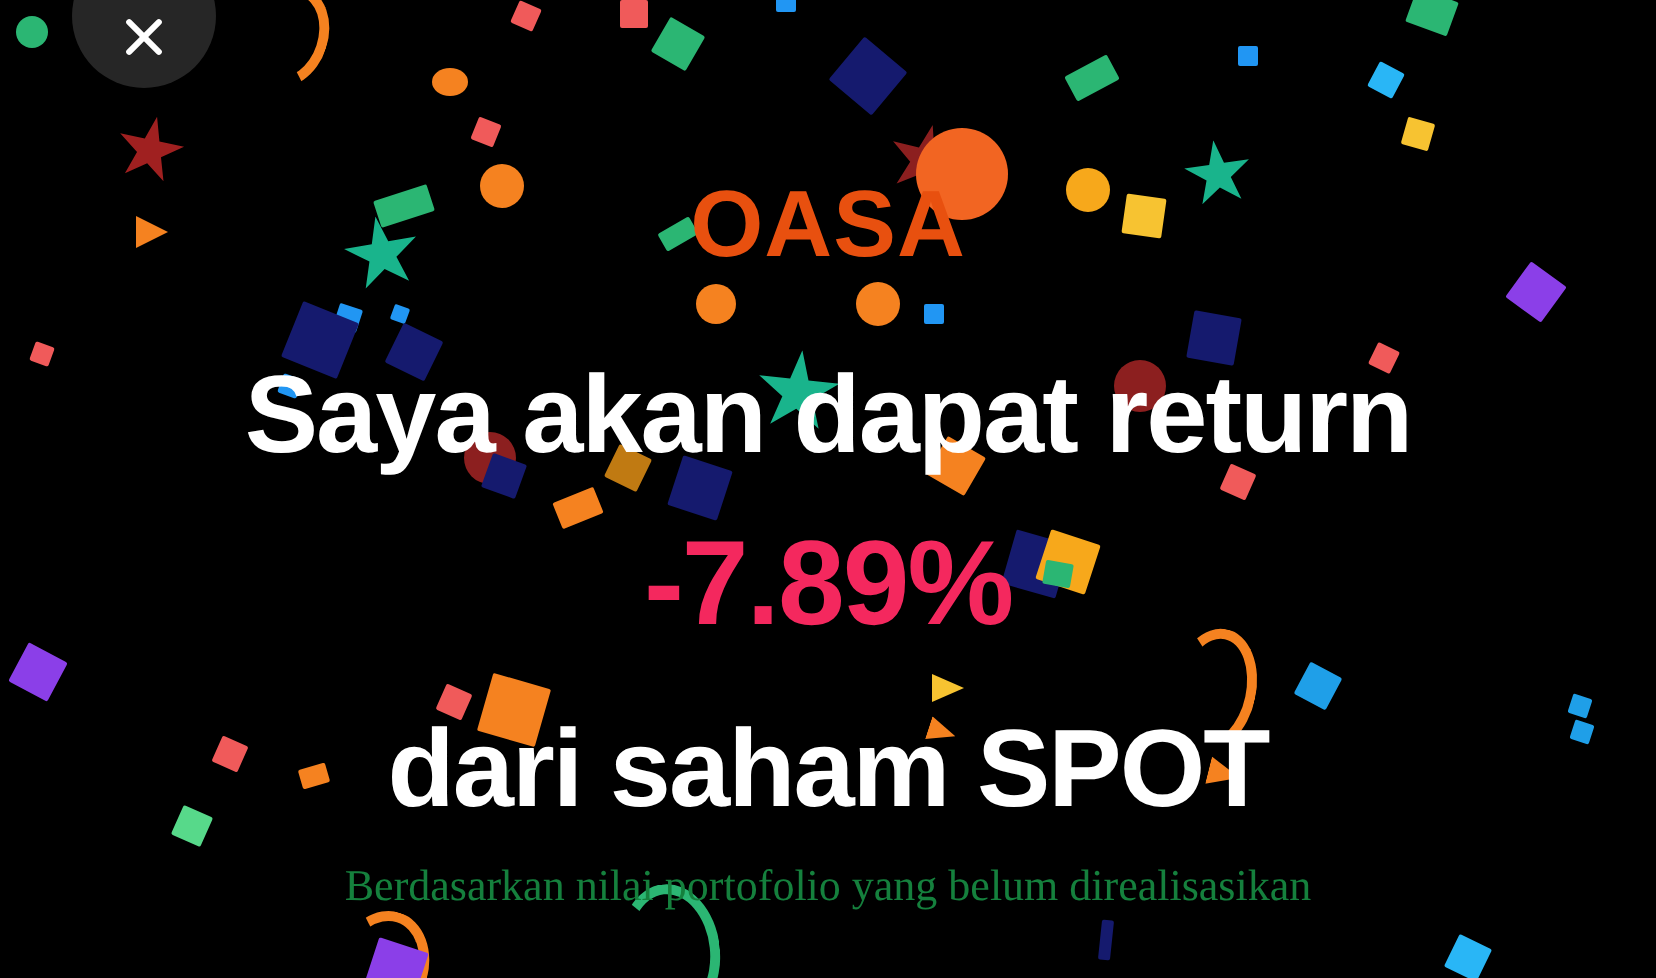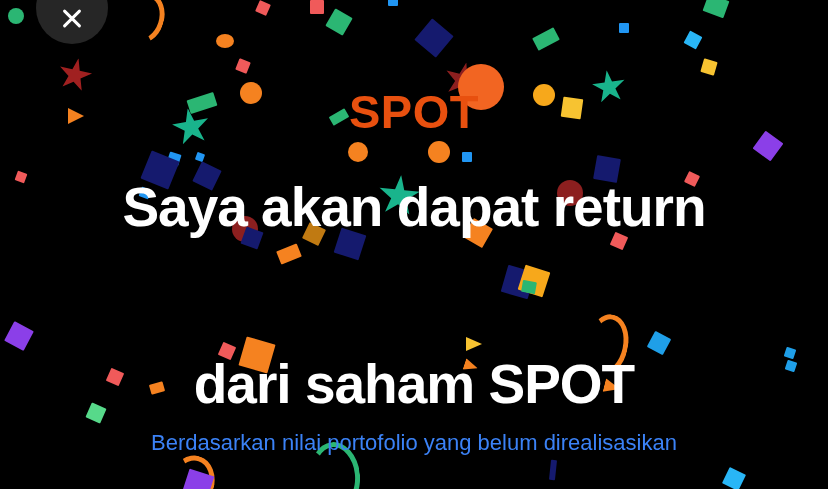--- a/index.html
+++ b/index.html
@@ -134,22 +134,23 @@
     line-height: 1;
   }
   #caption-text {
     position: absolute;
     top: 430px;
     left: 0;
     right: 0;
     text-align: center;
     font-size: 22px;
     font-weight: normal;
-    color: #3b82f6;
+    color: #15803d;
     line-height: 1.2;
+    font-family: Liberation Serif, serif;
   }
 </style>
 </head>
 <body>
 
 <div id="screen">
 
   <div id="confetti-layer">
       <div class="confetti c-circle" style="left: 8px; top: 8px; width: 16px; height: 16px; transform: rotate(0deg); background: rgb(43, 182, 115);"></div>
       <div class="confetti c-ribbon" style="left: 124px; top: -8px; width: 30px; height: 42px; transform: rotate(18deg); border-width: 5px; border-right-color: rgb(245, 130, 32); border-top-color: rgb(245, 130, 32); border-radius: 50%; background: transparent;"></div>
@@ -218,23 +219,24 @@
       <div class="confetti c-rect" style="left: 550px; top: 460px; width: 6px; height: 20px; transform: rotate(6deg); background: rgb(21, 26, 110);"></div>
       <div class="confetti c-rect" style="left: 16px; top: 172px; width: 10px; height: 10px; transform: rotate(20deg); background: rgb(240, 90, 90);"></div>
       <div class="confetti c-rect" style="left: 702px; top: 60px; width: 14px; height: 14px; transform: rotate(16deg); background: rgb(247, 195, 49);"></div>
     </div>
 
   <button id="close-button">
     <span class="x-glyph"></span>
   </button>
 
   <div id="content">
-    <div id="brand-wordmark">SPOT</div>
+    <div id="brand-wordmark">OASA</div>
 
     <div id="headline-primary">Saya akan dapat return</div>
 
+    <div id="return-value">-7.89%</div>
 
     <div id="headline-secondary">dari saham SPOT</div>
 
     <div id="caption-text">Berdasarkan nilai portofolio yang belum direalisasikan</div>
   </div>
 
 </div>
 
 </body></html>

